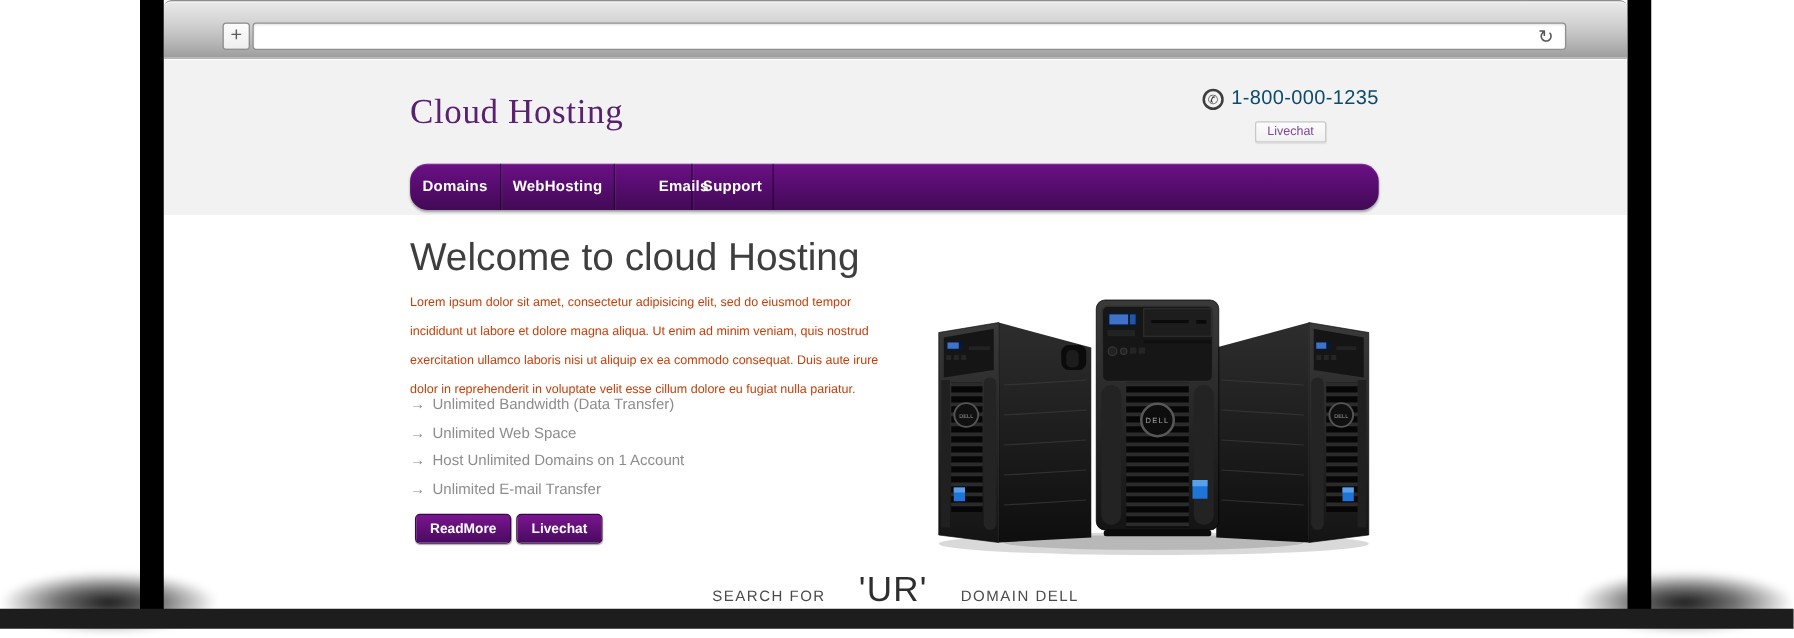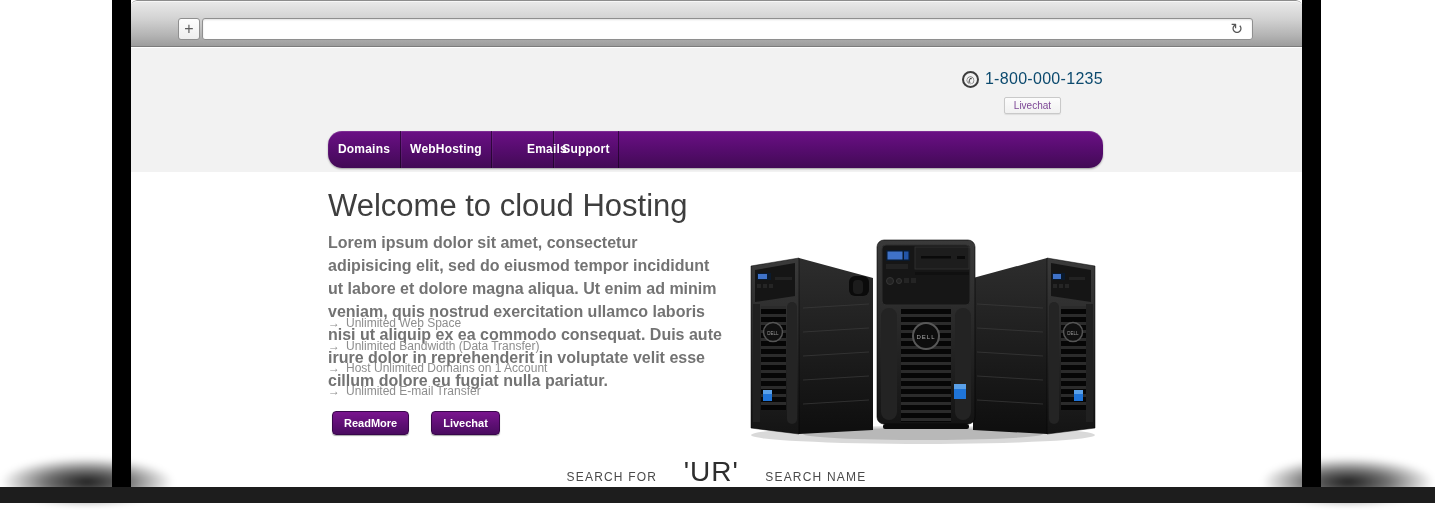--- a/index.html
+++ b/index.html
@@ -54,25 +54,25 @@
   .nav-item { height:37px; line-height:37px; text-align:center; color:#fff; font-size:12px; font-weight:700;
     letter-spacing:.2px; border-right:1px solid rgba(10,0,15,.55); box-shadow:inset 1px 0 0 rgba(255,255,255,.06);
     cursor:pointer; }
   .nav-item:nth-child(1){ width:73px; }
   .nav-item:nth-child(2){ width:91px;text-align:center; }
   .nav-item:nth-child(3){ width:62px;padding-left:35px; }
   .nav-item:nth-child(4){ width:65px; }
 
   
   .hero-title { position:absolute; left:197px; top:188px; font-size:31px; font-weight:400; color:#3e3e3e; }
-  .hero-para { position:absolute; left:197px; top:231px; width:397px; font-size:16px; color:#737373; line-height:23px;font-weight:bold; }
+  .hero-para { position:absolute; left:197px; top:231px; width:397px; font-size:10px; color:#c2410c; line-height:23px; }
   .features { position:absolute; left:197px; top:312px; list-style:none; }
   .features li { font-size:12px; color:#8d8d8d; line-height:22.7px; }
   .feature-arrow { margin-right:6px; color:#8d8d8d; }
-  .hero-buttons { position:absolute; left:201px; top:411px; display:flex; gap:22px; }
+  .hero-buttons { position:absolute; left:201px; top:411px; display:flex; gap:4px; }
   .btn { height:24px; padding:0 11px; font-size:11px; font-weight:700; color:#fff;
     background:linear-gradient(#7a158f 0%, #5e0f74 55%, #4a0b60 100%);
     border:1px solid #38064a; border-radius:4px; box-shadow:0 1px 1px rgba(0,0,0,.35); cursor:pointer; }
 
   
   .servers { position:absolute; left:612px; top:232px; width:360px; height:215px; }
 
   
   .search-banner { position:absolute; left:0; top:456px; width:100%; text-align:center; white-space:nowrap; }
   .search-prefix, .search-suffix { font-size:12px; color:#4a4a4a; letter-spacing:1.2px; }
@@ -90,20 +90,21 @@
 
     <div class="chrome">
       <div class="newtab-btn">+</div>
       <div class="url-bar">
         <input class="url-input" type="text" placeholder="" style="">
         <span class="refresh-icon">↻</span>
       </div>
     </div>
 
     <div class="site-header">
+      <div class="logo">Cloud Hosting</div>
       <div class="contact">
         <div class="phone-row">
           <span class="phone-icon">✆</span>
           <span class="phone-number">1-800-000-1235</span>
         </div>
         <button class="livechat-btn">Livechat</button>
       </div>
     </div>
 
     <div class="nav">
@@ -111,24 +112,24 @@
       <div class="nav-item">WebHosting</div>
       <div class="nav-item">Emails</div>
       <div class="nav-item">Support</div>
     </div>
 
     <h1 class="hero-title">Welcome to cloud Hosting</h1>
     <p class="hero-para">Lorem ipsum dolor sit amet, consectetur adipisicing elit, sed do eiusmod tempor incididunt ut labore et dolore magna aliqua. Ut enim ad minim veniam, quis nostrud exercitation ullamco laboris nisi ut aliquip ex ea commodo consequat. Duis aute irure dolor in reprehenderit in voluptate velit esse cillum dolore eu fugiat nulla pariatur.</p>
 
     <ul class="features">
       <li>
+        <span class="feature-arrow">→</span><span>Unlimited Bandwidth (Data Transfer)</span>
+      </li>
+      <li>
         <span class="feature-arrow">→</span><span>Unlimited Web Space</span>
-      </li>
-      <li>
-        <span class="feature-arrow">→</span><span>Unlimited Bandwidth (Data Transfer)</span>
       </li>
       <li>
         <span class="feature-arrow">→</span><span>Host Unlimited Domains on 1 Account</span>
       </li>
       <li>
         <span class="feature-arrow">→</span><span>Unlimited E-mail Transfer</span>
       </li>
     </ul>
 
     <div class="hero-buttons">
@@ -229,21 +230,21 @@
           <rect x="211" y="152" width="12" height="15" fill="#1f74d8"></rect>
           <rect x="211" y="152" width="12" height="5" fill="#5aa0e8"></rect>
           <rect x="140" y="192" width="86" height="5" rx="2" fill="#0b0b0b"></rect>
         </g>
       </svg>
     </div>
 
     <div class="search-banner">
       <span class="search-prefix">SEARCH FOR</span>
       <span class="search-highlight">'UR'</span>
-      <span class="search-suffix">SEARCH NAME</span>
+      <span class="search-suffix">DOMAIN DELL</span>
     </div>
 
   </div>
 
   <div class="bezel left"></div>
   <div class="bezel right"></div>
   <div class="bottom-bar"></div>
 
 </div>
 

